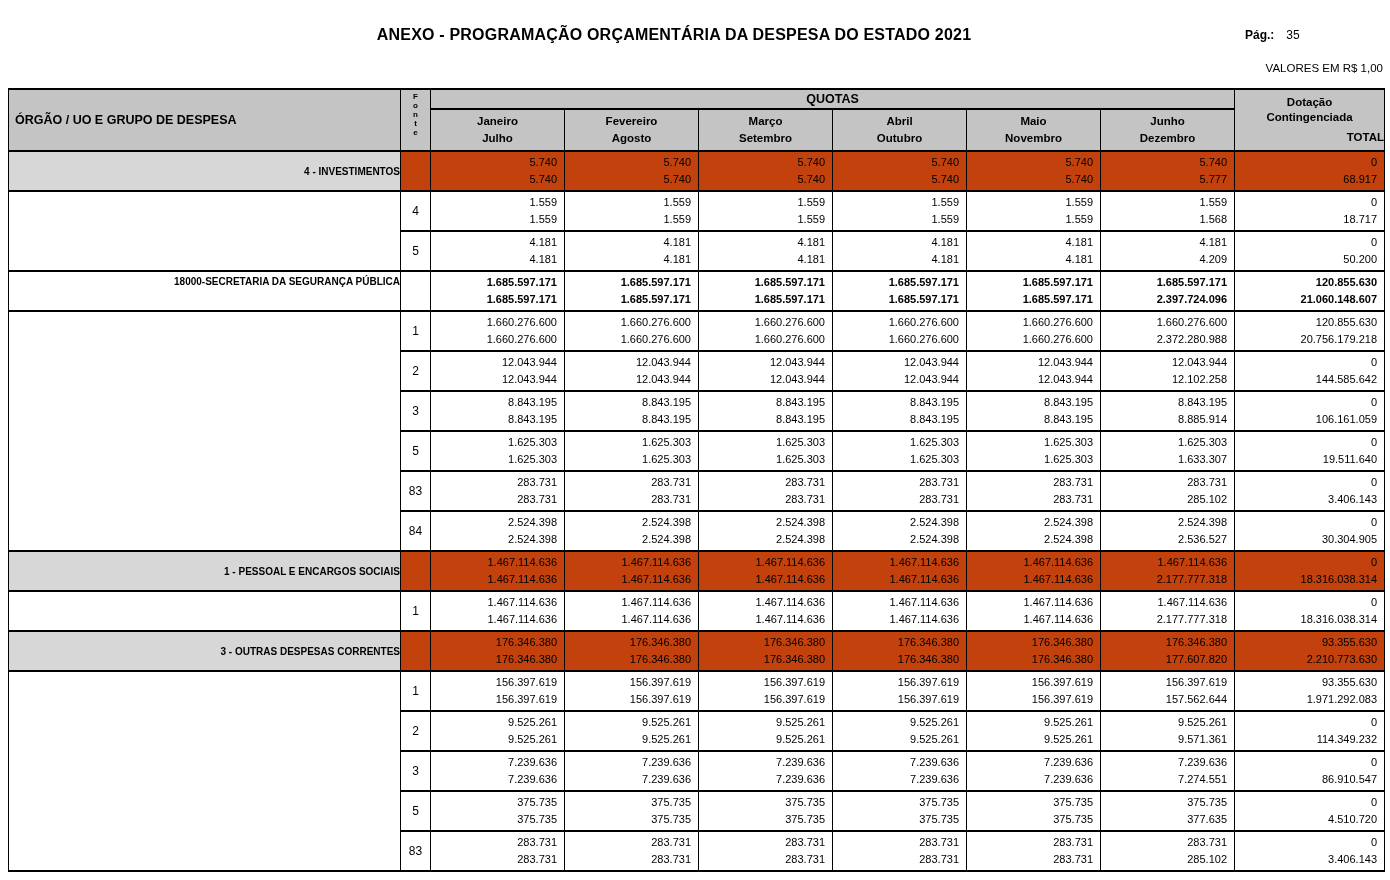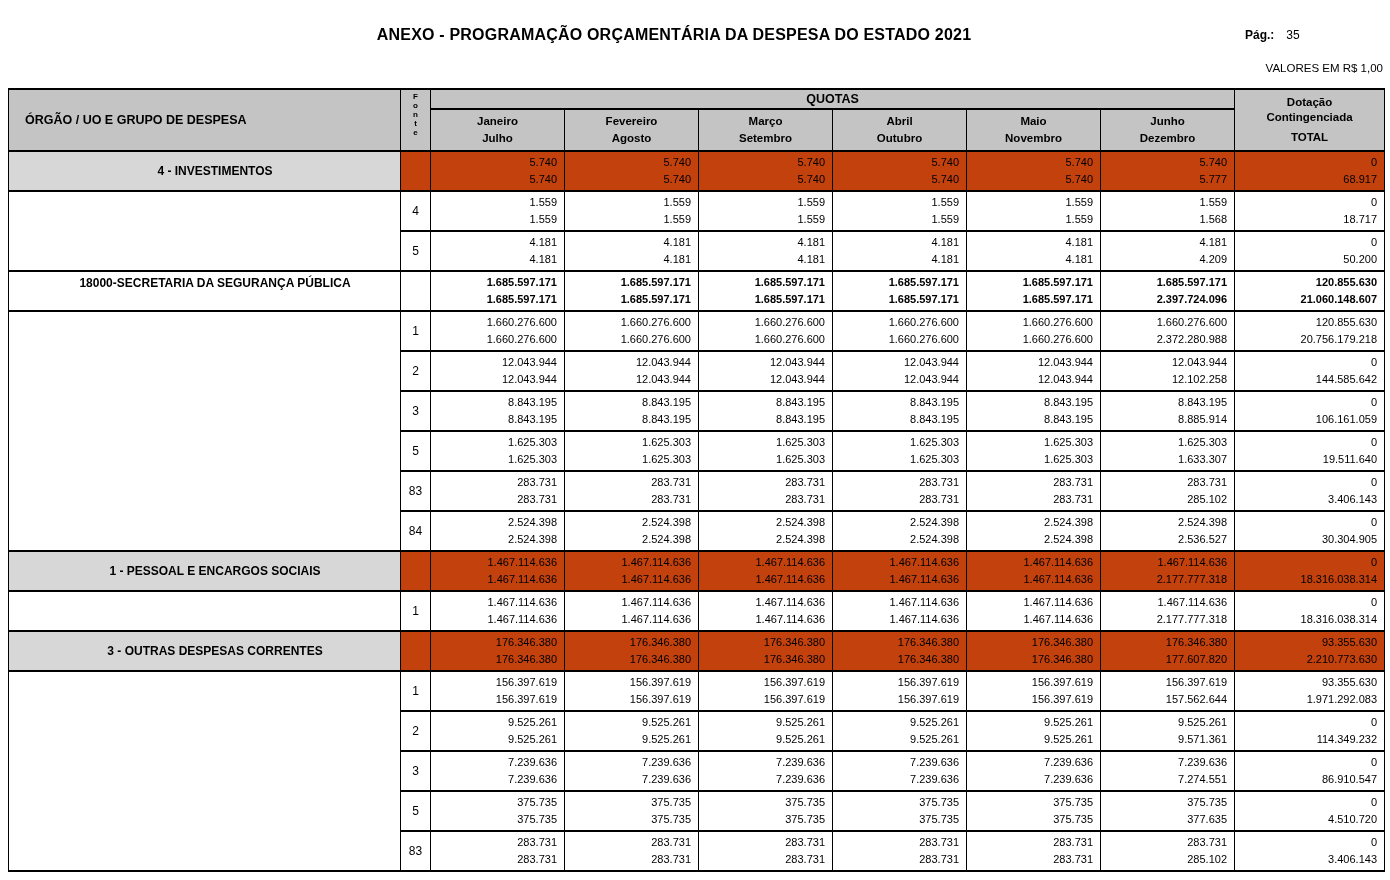--- a/index.html
+++ b/index.html
@@ -30,33 +30,33 @@
   }
   table.budget td {
     border-left: 1px solid #000; border-right: 1px solid #000;
     border-top: 2px solid #000; border-bottom: 2px solid #000;
     overflow: hidden;
   }
   
   tr.hrow1 { height: 20px; }
   tr.hrow2 { height: 42px; margin-left: 48px; }
   td.hdr { background: #c4c4c4; font-weight: bold; text-align: center; vertical-align: middle; }
-  td.org-hdr { text-align: left; padding-left: 16px; font-size: 12.5px; }
+  td.org-hdr { text-align: left; padding-left: 6px; font-size: 12.5px; }
   td.fonte-hdr { font-size: 8px; line-height: 9px; text-align: center; padding-top: 2px; vertical-align: top; }
   td.quotas-hdr { font-size: 12.5px; border-bottom-width: 1px; }
   td.month-hdr { font-size: 11.5px; line-height: 17px; border-bottom-width: 3px; }
   td.dot-hdr { font-size: 11.5px; line-height: 15px; border-bottom-width: 3px; margin-left: 28px; }
-  td.dot-hdr .total-line { margin-top: 5px; }
+  td.dot-hdr .total-line { margin-top: 5px; text-align: right; }
   tr.hrow2 td.month-hdr, td.quotas-hdr, td.fonte-hdr, td.org-hdr, td.dot-hdr { border-bottom-color: #000; }
 
   
   tbody tr { height: 40px; }
   td.name-cell {
-    text-align: center; vertical-align: middle; padding-left: 21px;
-    font-weight: bold; font-size: 12px; background: #fff;
+    text-align: right; vertical-align: middle; padding-left: 21px;
+    font-weight: bold; font-size: 10px; background: #fff;
   }
   td.name-cell.band { background: #d7d7d7; }
   td.name-cell.org-row { vertical-align: top; padding-top: 4px; }
   td.fonte-cell { text-align: center; vertical-align: middle; font-size: 12px; background: #fff; }
   td.num-cell { text-align: right; vertical-align: middle; padding: 0 7px 0 0; background: #fff; }
   td.num-cell .v { line-height: 17px; white-space: nowrap; }
   tr.group-row td { background: #c2410c; }
   tr.org-row td.num-cell .v { font-weight: bold; }
   td.empty-name { background: #fff; }
 </style>

